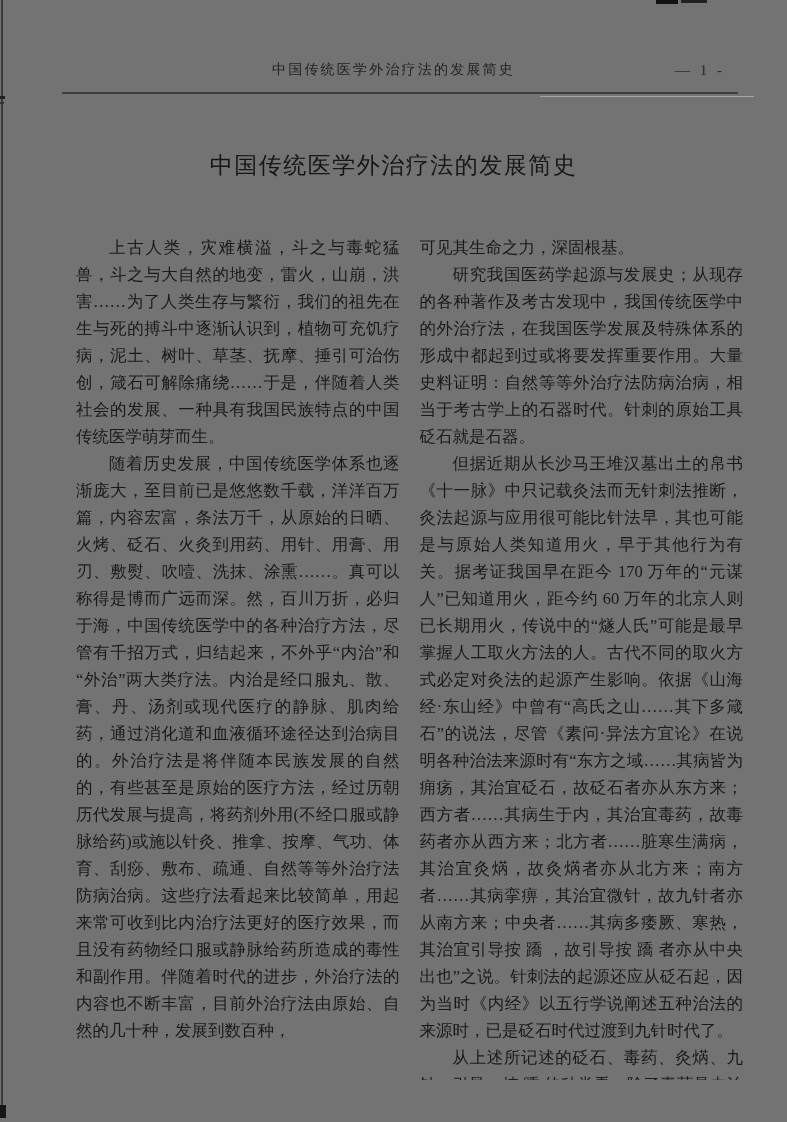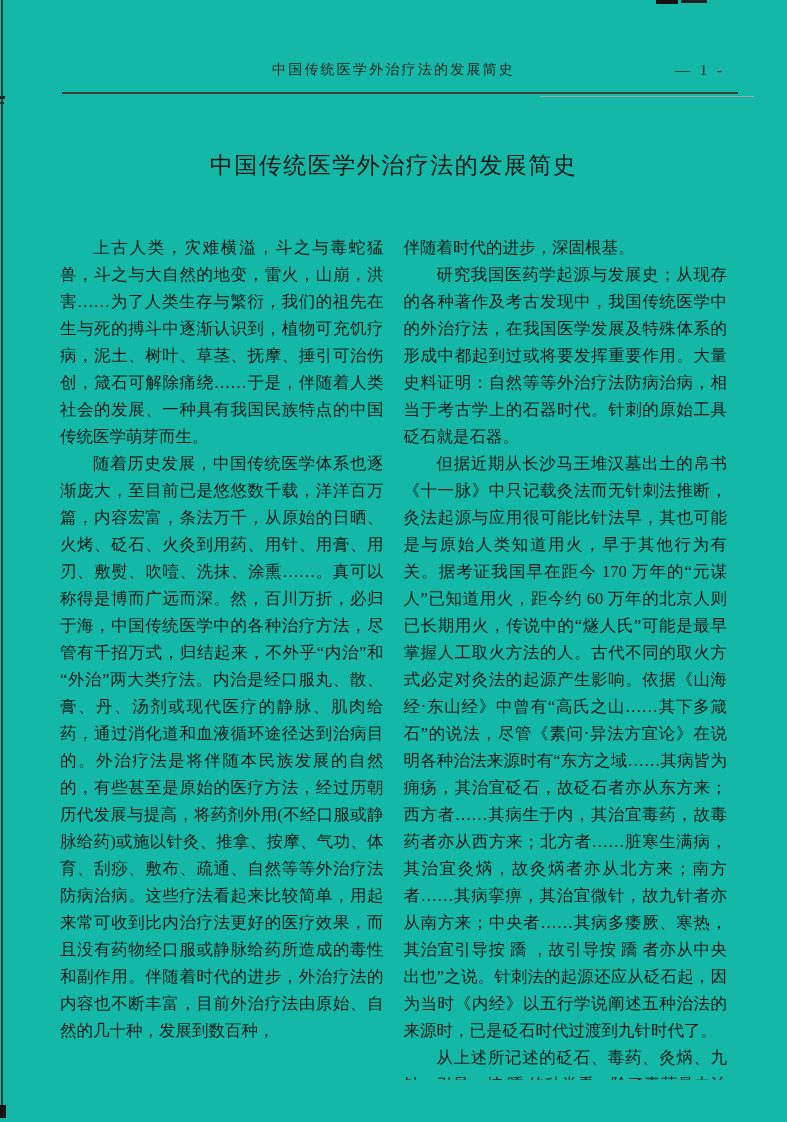--- a/index.html
+++ b/index.html
@@ -4,21 +4,21 @@
 <style>
   html, body { margin: 0; padding: 0; }
   body {
     width: 787px; height: 1122px;
     background: #ffffff;
     font-family: "Liberation Serif", "DejaVu Serif", serif;
   }
   .page {
     position: relative;
     width: 787px; height: 1122px;
-    background: #14b8a6;
+    background: #737373;
     color: #1b1b1b;
     overflow: hidden;
   }
   
   .edge-line {
     position: absolute; left: 1px; top: 0;
     width: 2px; height: 1113px;
     background: #3a3a3a;
   }
   .edge-tick-1 { position: absolute; left: 0; top: 96px; width: 5px; height: 3px; background: #222; }
@@ -49,21 +49,21 @@
   
   .doc-title {
     position: absolute; top: 150px; left: 0;
     width: 100%; margin: 0;
     text-align: center;
     font-size: 23px; font-weight: normal;
     letter-spacing: 1.5px; color: #161616;
   }
   
   .columns {
-    position: absolute; left: 60px; top: 234px;
+    position: absolute; left: 76px; top: 234px;
     width: 667px; height: 846px;
     display: flex; gap: 20px;
     overflow: hidden;
   }
   .column {
     flex: 1 1 0;
     overflow: hidden;
     font-size: 16.5px;
     line-height: 27px;
     text-align: justify;
@@ -93,21 +93,21 @@
   <div class="head-rule-shadow"></div>
 
   <h1 class="doc-title">中国传统医学外治疗法的发展简史</h1>
 
   <main class="columns">
     <section class="column">
       <p class="para indent">上古人类，灾难横溢，斗之与毒蛇猛兽，斗之与大自然的地变，雷火，山崩，洪害……为了人类生存与繁衍，我们的祖先在生与死的搏斗中逐渐认识到，植物可充饥疗病，泥土、树叶、草茎、抚摩、捶引可治伤创，箴石可解除痛绕……于是，伴随着人类社会的发展、一种具有我国民族特点的中国传统医学萌芽而生。</p>
       <p class="para indent">随着历史发展，中国传统医学体系也逐渐庞大，至目前已是悠悠数千载，洋洋百万篇，内容宏富，条法万千，从原始的日晒、火烤、砭石、火灸到用药、用针、用膏、用刃、敷熨、吹噎、洗抹、涂熏……。真可以称得是博而广远而深。然，百川万折，必归于海，中国传统医学中的各种治疗方法，尽管有千招万式，归结起来，不外乎“内治”和“外治”两大类疗法。内治是经口服丸、散、膏、丹、汤剂或现代医疗的静脉、肌肉给药，通过消化道和血液循环途径达到治病目的。外治疗法是将伴随本民族发展的自然的，有些甚至是原始的医疗方法，经过历朝历代发展与提高，将药剂外用(不经口服或静脉给药)或施以针灸、推拿、按摩、气功、体育、刮痧、敷布、疏通、自然等等外治疗法防病治病。这些疗法看起来比较简单，用起来常可收到比内治疗法更好的医疗效果，而且没有药物经口服或静脉给药所造成的毒性和副作用。伴随着时代的进步，外治疗法的内容也不断丰富，目前外治疗法由原始、自然的几十种，发展到数百种，</p>
     </section>
     <section class="column">
-      <p class="para">伴随着时代的进步，深固根基。</p>
+      <p class="para">可见其生命之力，深固根基。</p>
       <p class="para indent">研究我国医药学起源与发展史；从现存的各种著作及考古发现中，我国传统医学中的外治疗法，在我国医学发展及特殊体系的形成中都起到过或将要发挥重要作用。大量史料证明：自然等等外治疗法防病治病，相当于考古学上的石器时代。针刺的原始工具砭石就是石器。</p>
       <p class="para indent">但据近期从长沙马王堆汉墓出土的帛书《十一脉》中只记载灸法而无针刺法推断，灸法起源与应用很可能比针法早，其也可能是与原始人类知道用火，早于其他行为有关。据考证我国早在距今 170 万年的“元谋人”已知道用火，距今约 60 万年的北京人则已长期用火，传说中的“燧人氏”可能是最早掌握人工取火方法的人。古代不同的取火方式必定对灸法的起源产生影响。依据《山海经·东山经》中曾有“高氏之山……其下多箴石”的说法，尽管《素问·异法方宜论》在说明各种治法来源时有“东方之域……其病皆为痈疡，其治宜砭石，故砭石者亦从东方来；西方者……其病生于内，其治宜毒药，故毒药者亦从西方来；北方者……脏寒生满病，其治宜灸焫，故灸焫者亦从北方来；南方者……其病挛痹，其治宜微针，故九针者亦从南方来；中央者……其病多痿厥、寒热，其治宜引导按 蹻 ，故引导按 蹻 者亦从中央出也”之说。针刺法的起源还应从砭石起，因为当时《内经》以五行学说阐述五种治法的来源时，已是砭石时代过渡到九针时代了。</p>
       <p class="para indent">从上述所记述的砭石、毒药、灸焫、九针、引导、按 蹻 的种类看，除了毒药是内治的方法外，其余都属外治法，从此亦可见我国传统医学外治疗法在整个中国传统医学中所占的位置。</p>
 
     </section>
   </main>
 
 </div>
 
 </body></html>

